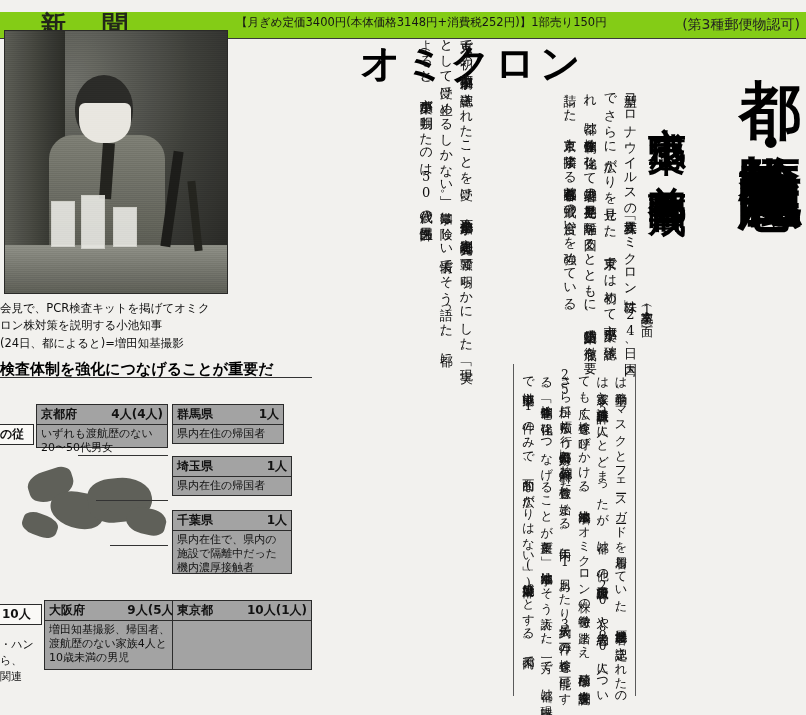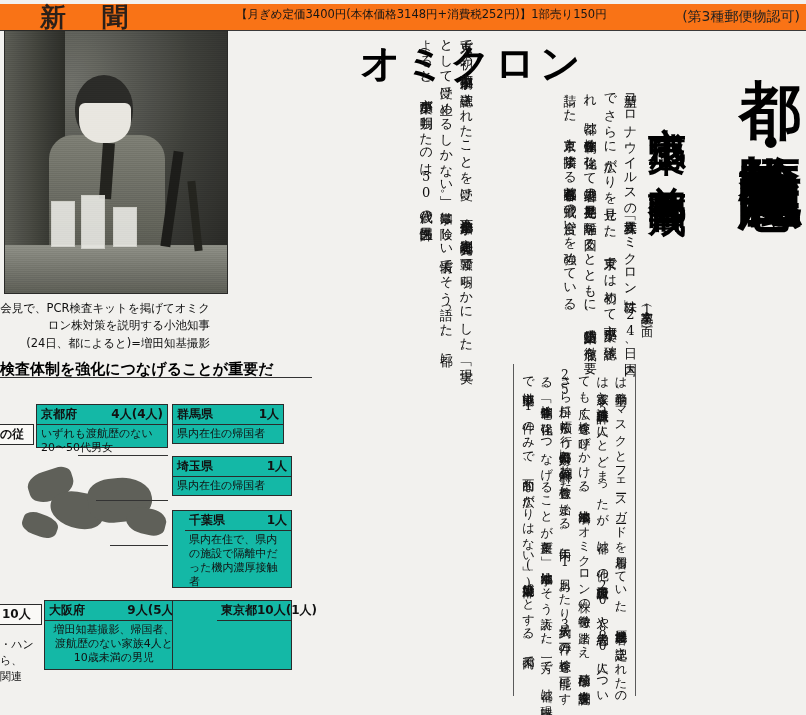--- a/index.html
+++ b/index.html
@@ -18,24 +18,24 @@
   .page {
     position: relative;
     width: 806px;
     height: 715px;
     background: #f2f1ee;
     overflow: hidden;
   }
   
   .masthead {
     position: absolute;
-    top: 4px; left: 0;
+    top: 12px; left: 0;
     width: 806px;
     height: 26px;
-    background: #f97316;
+    background: #84cc16;
     border-bottom: 1px solid #3a3a3a;
   }
   .masthead-logo {
     position: absolute;
     top: -4px; left: 40px;
     font-size: 26px;
     font-weight: bold;
     letter-spacing: 36px;
     color: #1a1a1a;
     font-family: "DejaVu Serif", serif;
@@ -126,21 +126,20 @@
   
   .photo-caption {
     position: absolute;
     top: 300px;
     left: 0px;
     width: 210px;
     font-size: 11.5px;
     line-height: 1.5;
     color: #101010;
     font-family: "DejaVu Sans", sans-serif;
-    text-align: right;
   }
   
   .photo {
     position: absolute;
     top: 30px; left: 4px;
     width: 222px;
     height: 262px;
     background: #4b4c48;
     overflow: hidden;
     border: 1px solid #2a2a28;
@@ -236,21 +235,21 @@
     background: #5f6059;
   }
   .map .i1 { left: 6px; top: 18px; width: 46px; height: 30px; border-radius: 40% 30% 50% 40%; transform: rotate(-18deg);}
   .map .i2 { left: 28px; top: 40px; width: 54px; height: 36px; border-radius: 45% 35% 40% 55%; transform: rotate(10deg);}
   .map .i3 { left: 66px; top: 26px; width: 64px; height: 44px; border-radius: 35% 50% 45% 40%; transform: rotate(-6deg);}
   .map .i4 { left: 104px; top: 56px; width: 40px; height: 26px; border-radius: 50% 40% 35% 45%; transform: rotate(14deg);}
   .map .i5 { left: 0px; top: 62px; width: 36px; height: 22px; border-radius: 40%; transform: rotate(20deg);}
   .callout {
     position: absolute;
     border: 1px solid #2b2b2b;
-    background: #14b8a6;
+    background: #a3a3a3;
     font-family: "DejaVu Sans", sans-serif;
     box-sizing: border-box;
   }
   .callout .co-head {
     display: flex;
     align-items: center;
     justify-content: space-between;
     border-bottom: 1px solid #2b2b2b;
     padding: 1px 4px;
     font-size: 12px;
@@ -395,37 +394,37 @@
   </div>
 
   <div class="callout" style="left:172px; top:456px; width:120px; height:40px;">
     <div class="co-head">
       <span>埼玉県</span>
       <span class="cnt">1人</span>
     </div>
     <div class="co-body">県内在住の帰国者</div>
   </div>
 
-  <div class="callout" style="left:172px; top:510px; width:120px; height:78px;padding-left:12px;">
+  <div class="callout" style="left:172px; top:510px; width:120px; height:64px;">
     <div class="co-head">
       <span>千葉県</span>
       <span class="cnt">1人</span>
     </div>
     <div class="co-body">県内在住で、県内の施設で隔離中だった機内濃厚接触者</div>
   </div>
 
-  <div class="callout" style="left:44px; top:600px; width:140px; height:70px;text-align:center;">
+  <div class="callout" style="left:44px; top:600px; width:140px; height:70px;">
     <div class="co-head">
       <span>大阪府</span>
       <span class="cnt">9人(5人)</span>
     </div>
     <div class="co-body">増田知基撮影、帰国者、渡航歴のない家族4人と10歳未満の男児</div>
   </div>
 
-  <div class="callout" style="left:172px; top:600px; width:120px; height:70px;padding-left:44px;">
+  <div class="callout" style="left:172px; top:600px; width:140px; height:70px;">
     <div class="co-head">
       <span>東京都</span>
       <span class="cnt">10人(1人)</span>
     </div>
   </div>
 
 
 </div>
 
 </body></html>

